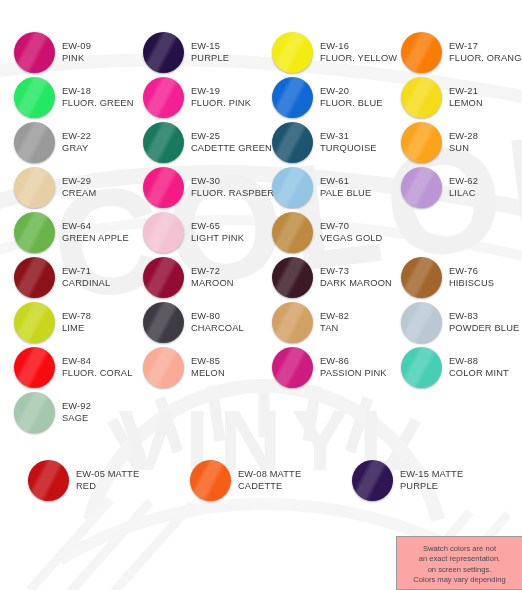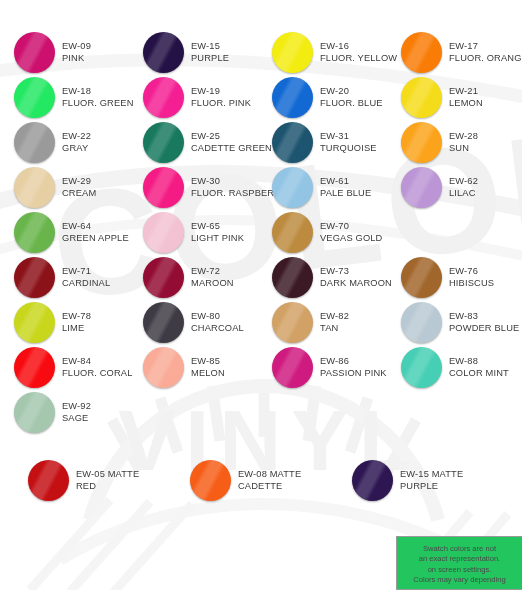--- a/index.html
+++ b/index.html
@@ -111,21 +111,21 @@
   
   #disclaimer {
     position: absolute;
     left: 396px;
     top: 536px;
     width: 126px;
     height: 54px;
     box-sizing: border-box;
     border: 1px solid #9a9a9a;
     border-right: none;
-    background: #22c55e;
+    background: #fca5a5;
     color: #4a4a4a;
     font-size: 7.6px;
     line-height: 10.4px;
     text-align: center;
     padding-top: 7px;
   }
   #disclaimer span { display: block; }
 </style>
 </head>
 <body>

